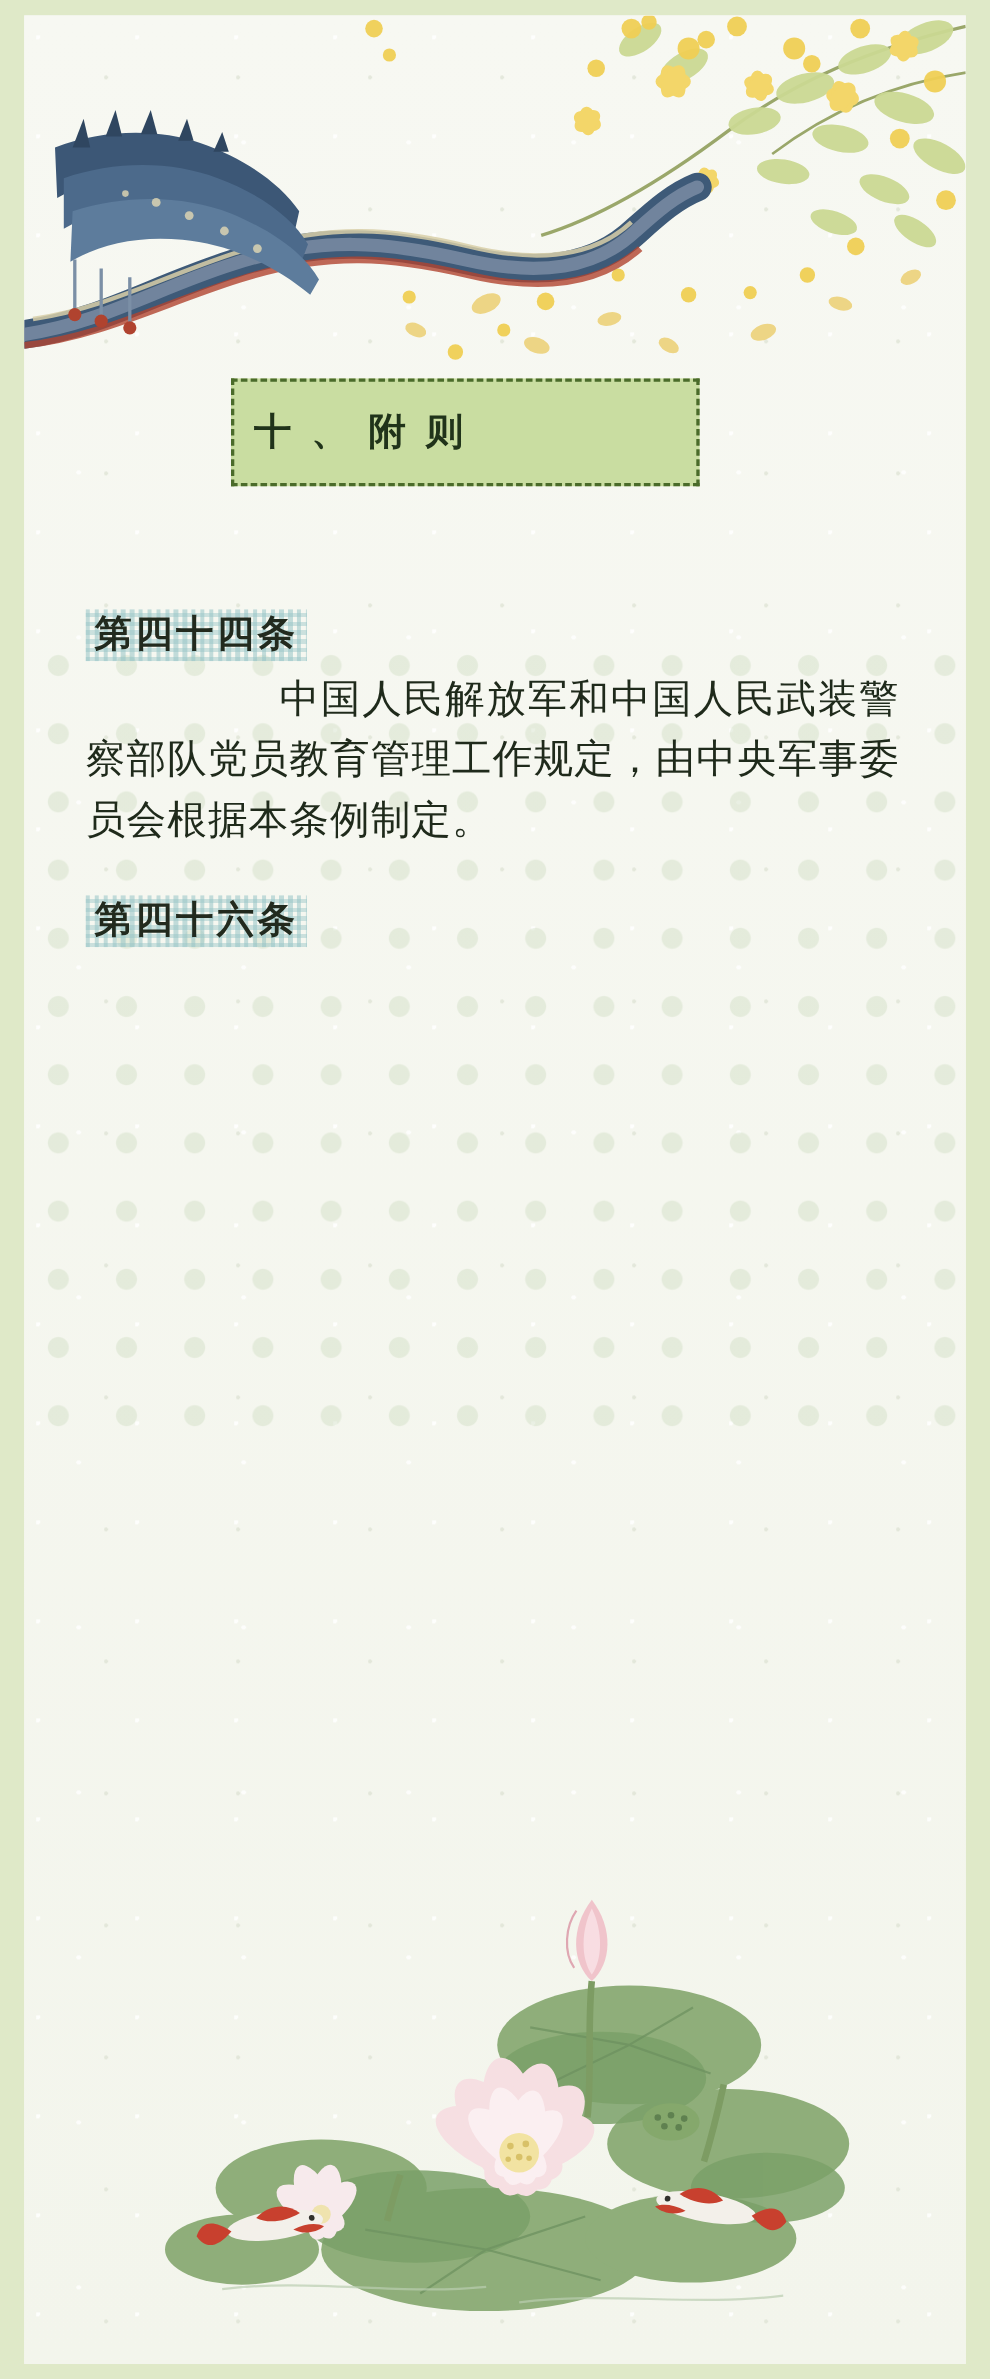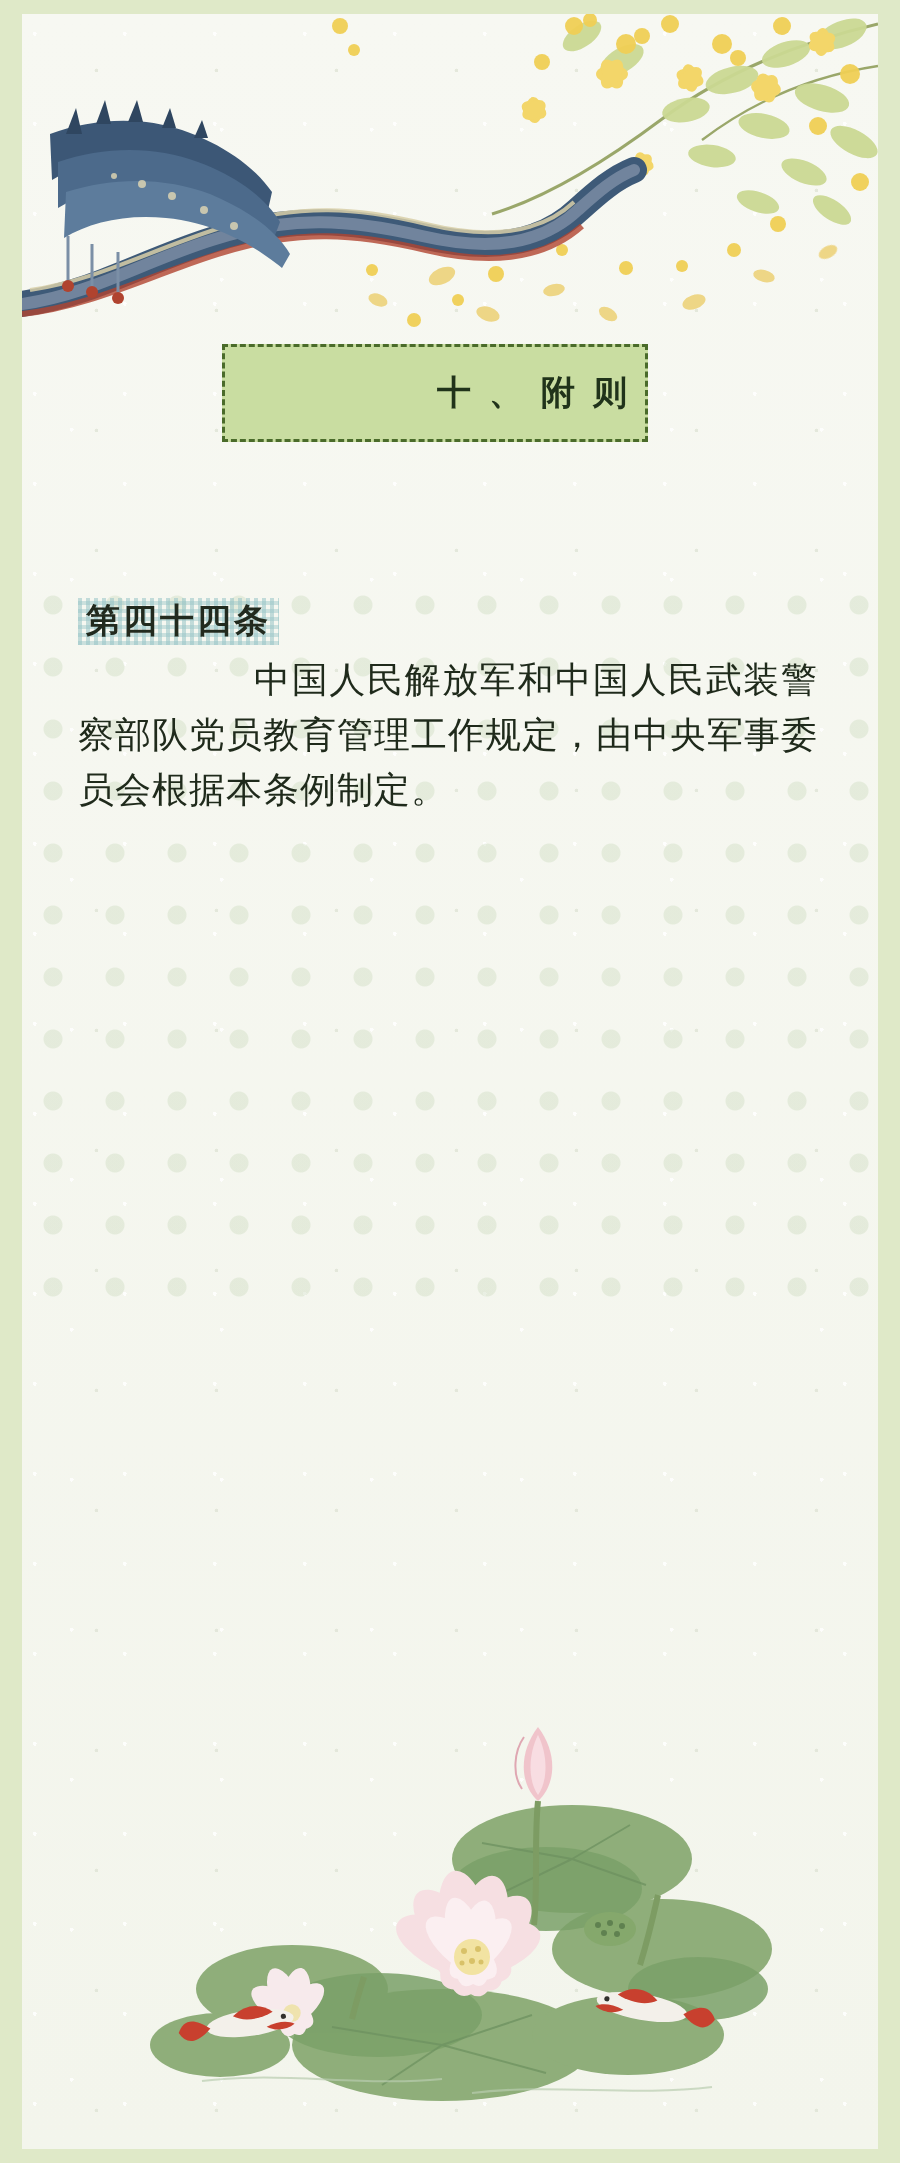--- a/index.html
+++ b/index.html
@@ -72,46 +72,45 @@
     left: 0;
     top: 0;
     width: 856px;
     height: 330px;
     pointer-events: none;
   }
 
   
   .heading {
     position: absolute;
-    left: 200px;
+    left: 188px;
     top: 330px;
     width: 420px;
     height: 92px;
     background: #c9dda1;
     border: 3px dashed #4a6b2a;
     display: flex;
     align-items: center;
-    justify-content: flex-end;
+    justify-content: flex-start;
   }
   .heading-text {
     font-family: "DejaVu Sans", "Liberation Sans", sans-serif;
     font-size: 34px;
     font-weight: 700;
     letter-spacing: 18px;
     color: #20331a;
     text-indent: 18px;
   }
 
   
   .articles {
     position: absolute;
     left: 56px;
     top: 540px;
     width: 740px;
-    margin-top: 44px;
   }
   .article {
     margin-bottom: 40px;
   }
   .article-title {
     display: inline-block;
     font-size: 34px;
     font-weight: 700;
     color: #222a1e;
     letter-spacing: 3px;
@@ -294,20 +293,21 @@
 
     <div class="articles">
 
       <div class="article">
         <div class="article-title">第四十四条</div>
         <p class="article-body indent-mid">中国人民解放军和中国人民武装警察部队党员教育管理工作规定，由中央军事委员会根据本条例制定。</p>
       </div>
 
 
       <div class="article">
+        <div class="article-title">第四十六条</div>
       </div>
 
     </div>
 
     <svg class="bottom-art" viewBox="0 0 640 420">
 
       <g fill="#8fae7a">
         <ellipse cx="430" cy="170" rx="120" ry="54"></ellipse>
         <ellipse cx="520" cy="260" rx="110" ry="50"></ellipse>
         <ellipse cx="150" cy="300" rx="96" ry="44"></ellipse>

